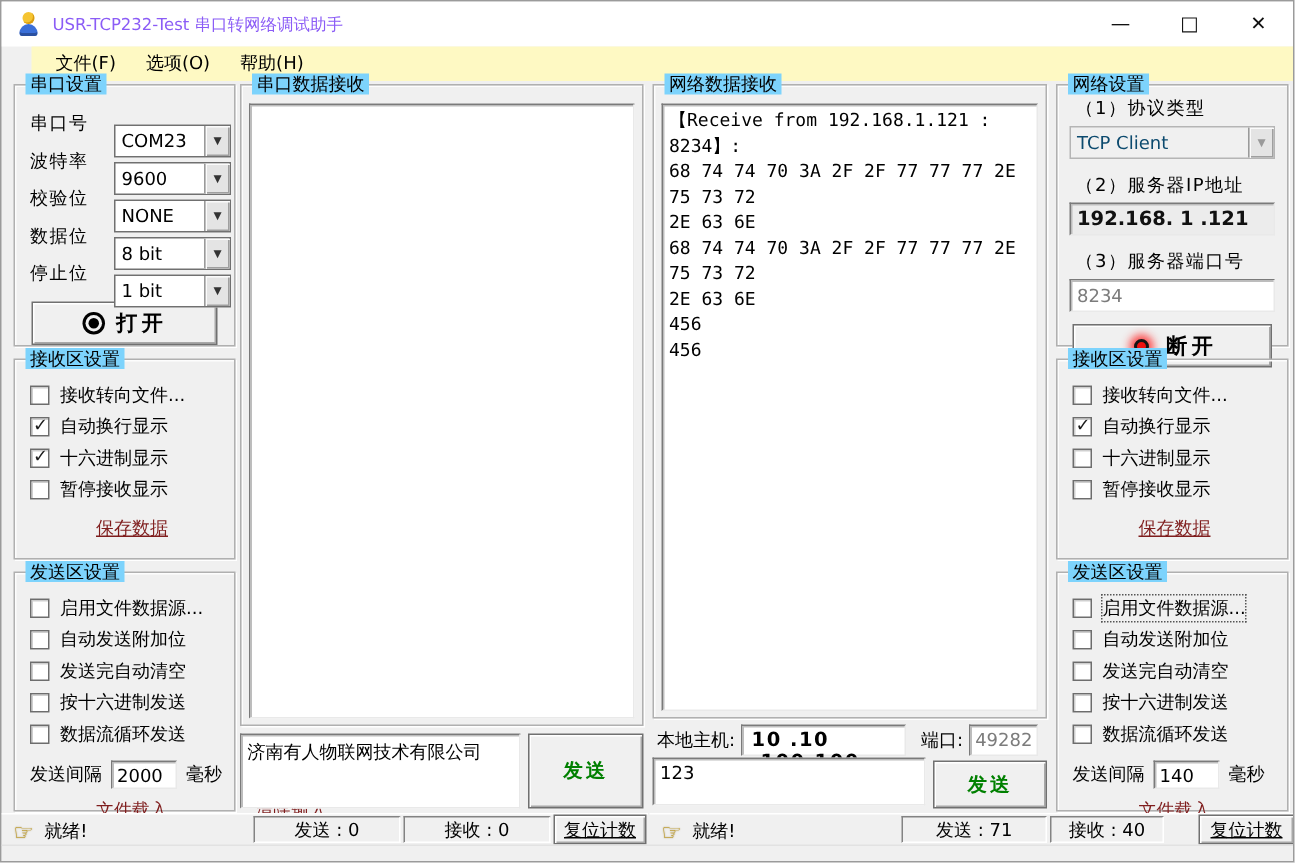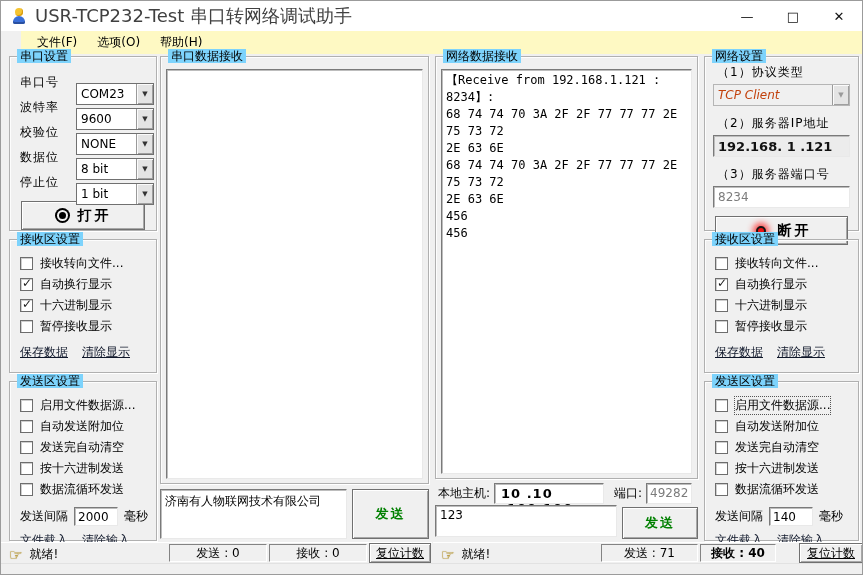--- a/index.html
+++ b/index.html
@@ -5,21 +5,21 @@
   * { box-sizing: border-box; margin: 0; padding: 0; }
   html,body { background:#cfcfcf; }
   body { font-family:"DejaVu Sans","Liberation Sans",sans-serif; font-size:12px; color:#000; }
   .window { position:relative; width:863px; height:575px; background:#f0f0f0; border:1px solid #9b9b9b; overflow:hidden; }
 
   
   .titlebar { position:absolute; left:0; top:0; width:100%; height:30px; background:#ffffff; display:flex; align-items:center; }
   .app-icon { width:16px; height:16px; margin:0 8px 0 10px; position:relative; display:inline-block; }
   .app-icon::before { content:""; position:absolute; left:4px; top:0; width:8px; height:8px; border-radius:50%; background:#f5c431; box-shadow:inset -1px -1px 0 #d89b12; }
   .app-icon::after  { content:""; position:absolute; left:2px; top:8px; width:12px; height:8px; border-radius:6px 6px 2px 2px; background:#3a6fd8; box-shadow:inset 0 -2px 0 #2a50a0; }
-  .title-text { font-size:18px; color:#404040; }
+  .title-text { font-size:11px; color:#8b5cf6; }
   .caption-buttons { position:absolute; right:0; top:0; height:30px; display:flex; }
   .cap-btn { width:46px; height:30px; display:flex; align-items:center; justify-content:center; font-size:13px; color:#111; cursor:default; }
 
   
   .menubar { position:absolute; left:0; top:30px; width:100%; height:23px; background:#fef9c3; display:flex; align-items:center; padding-left:7px; gap:2px;margin-left:20px; }
   .menu-item { padding:2px 9px; }
 
   
   .gb { position:absolute; border:1px solid #b0b0b0; box-shadow:1px 1px 0 #ffffff, inset 1px 1px 0 #fdfdfd; }
   .gb-legend { position:absolute; top:-8px; left:7px; background:#7dd3fc; padding:0 3px; line-height:14px; }
@@ -28,31 +28,31 @@
   .sunken { background:#ffffff; border:1px solid; border-color:#7a7a7a #e9e9e9 #e9e9e9 #7a7a7a; box-shadow:inset 1px 1px 0 #bdbdbd; }
 
   
   .btn3d { background:#f0f0f0; border:1px solid #707070; box-shadow:inset 1px 1px 0 #ffffff, inset -1px -1px 0 #a8a8a8; display:flex; align-items:center; justify-content:center; gap:8px; cursor:default; }
 
   
   .dd { display:flex; background:#fff; border:1px solid #707070; height:22px; align-items:stretch;margin-top:23px; }
   .dd .dd-val { flex:1; padding:3px 4px 0 4px; white-space:nowrap; overflow:hidden; }
   .dd .dd-arrow { width:17px; background:#e4e4e4; border-left:1px solid #9a9a9a; display:flex; align-items:center; justify-content:center; font-size:7px; color:#333; box-shadow:inset 1px 1px 0 #fbfbfb, inset -1px -1px 0 #9f9f9f; }
   .dd.disabled { background:#f0f0f0; border-color:#b5b5b5; }
-  .dd.disabled .dd-val { color:#c2410c;font-style:italic; }
+  .dd.disabled .dd-val { color:#0c4a6e; }
   .dd.disabled .dd-arrow { color:#9a9a9a; }
 
   
   .cbrow { display:flex; align-items:center; height:21px; padding-left:10px; gap:7px; white-space:nowrap; }
   .cb { width:13px; height:13px; min-width:13px; background:#fff; border:1px solid #6d6d6d; position:relative; box-shadow:inset 1px 1px 0 #cfcfcf; }
   .cb.checked::after { content:"✓"; position:absolute; top:-3px; left:1px; font-size:12px; font-weight:bold; color:#1a1a1a; }
   .cb-label.focused { outline:1px dotted #555; outline-offset:0px; }
 
   .links { display:flex; gap:14px; padding-left:10px; margin-top:7px; }
-  .link { color:#0f172a; text-decoration:underline; cursor:pointer; white-space:nowrap; }
+  .link { color:#7f1d1d; text-decoration:underline; cursor:pointer; white-space:nowrap;margin-left:44px; }
 
   .frow { display:flex; align-items:center; height:25px; padding-left:10px; }
   .frow .flabel { width:56px; letter-spacing:1px; }
 
   .interval-row { display:flex; align-items:center; gap:6px; padding-left:10px; margin-top:4px; height:24px; }
   .interval-input { width:44px; height:19px; padding:2px 3px 0 3px; }
 
   
   .rxarea { position:absolute; overflow:hidden; padding:2px 4px; font-family:"DejaVu Sans Mono","Liberation Mono",monospace; font-size:12px; line-height:17px; white-space:pre-wrap; }
 
@@ -324,18 +324,18 @@
     <div class="pane" style="left:268px; width:98px;">接收 : 0</div>
     <div class="btn3d reset-btn" style="left:368px; width:62px;">复位计数</div>
   </div>
 
   <div class="statusbar" style="left:432px; width:431px;">
     <div class="ready">
       <span class="hand-icon">☞</span>
       <span>就绪!</span>
     </div>
     <div class="pane" style="left:168px; width:97px;">发送 : 71</div>
-    <div class="pane" style="left:267px; width:76px;font-weight:bold;">接收 : 40</div>
+    <div class="pane" style="left:267px; width:76px;">接收 : 40</div>
     <div class="btn3d reset-btn" style="left:366px; width:64px;">复位计数</div>
   </div>
 
   <div class="bottom-strip"></div>
 </div>
 
 </body></html>

